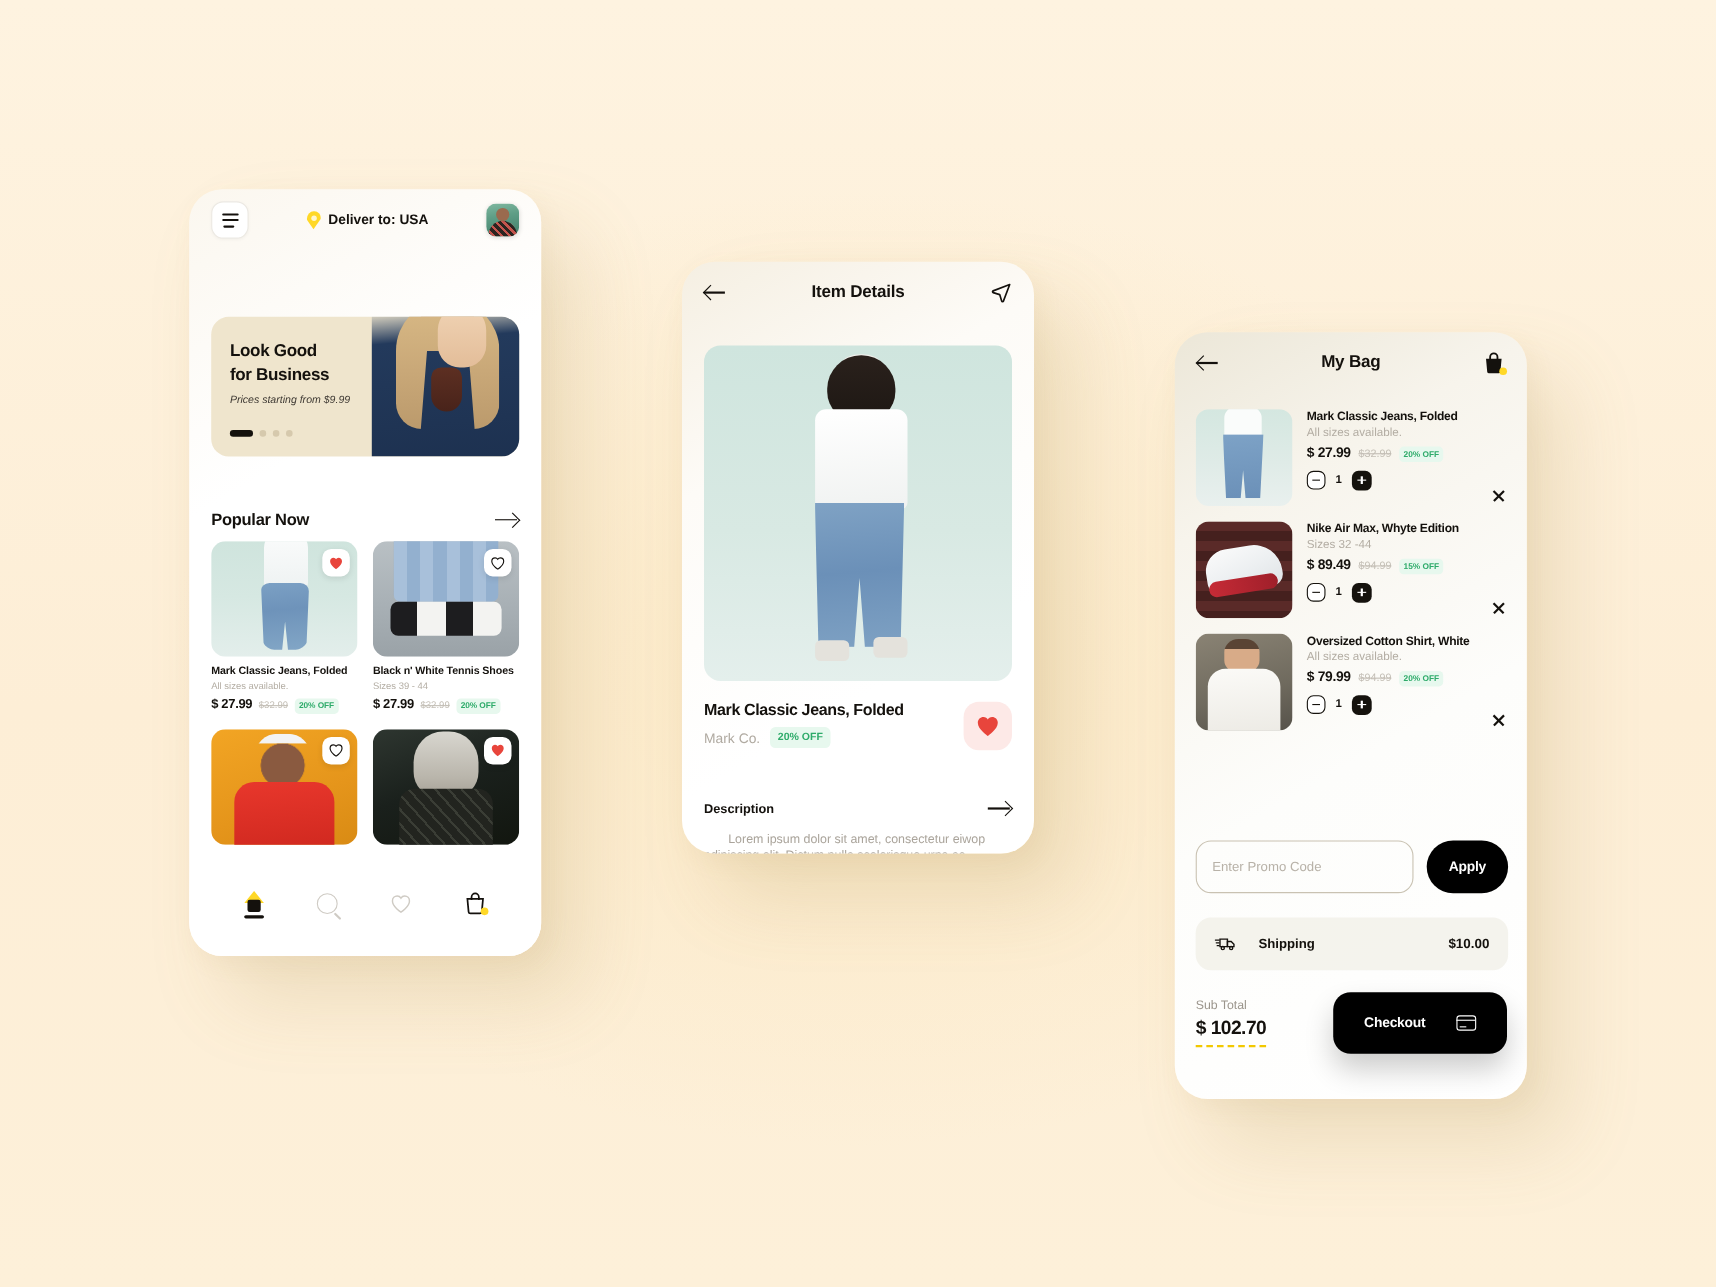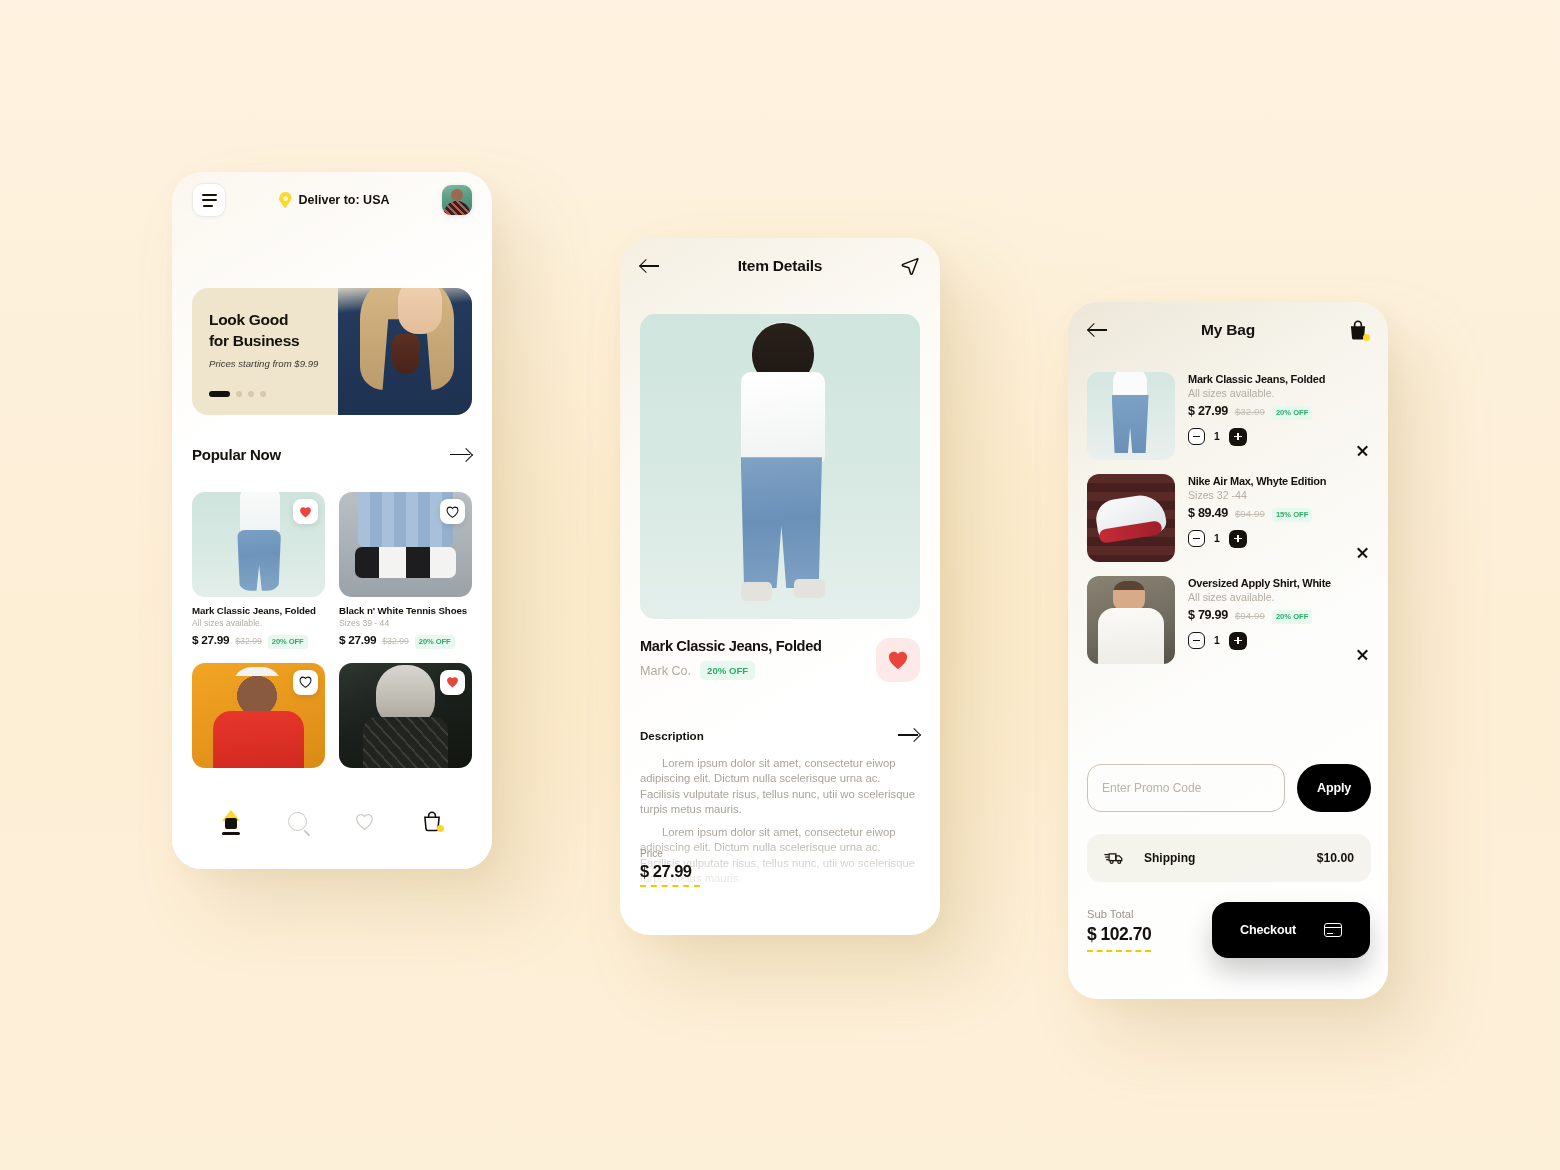--- a/index.html
+++ b/index.html
@@ -33,21 +33,21 @@
 
   #phone-home {
     left: 172px; top: 172px;
     width: 320px; height: 697px;
     background: linear-gradient(150deg, #fbf7ef 0%, #ffffff 34%, #ffffff 100%);
     box-shadow: 34px 40px 70px rgba(168,136,72,0.18), 6px 8px 22px rgba(168,136,72,0.07);
   }
 
   #phone-details {
     left: 620px; top: 238px;
-    width: 320px; height: 697px;
+    width: 320px; height: 538px;
     background: linear-gradient(150deg, #f5efe2 0%, #fdfbf7 30%, #ffffff 68%, #ffffff 100%);
     box-shadow: 34px 40px 70px rgba(168,136,72,0.18), 6px 8px 22px rgba(168,136,72,0.07);
   }
 
   #phone-bag {
     left: 1068px; top: 302px;
     width: 320px; height: 697px;
     background: linear-gradient(150deg, #ece7d8 0%, #f7f4ec 22%, #fdfdfb 55%, #ffffff 100%);
     box-shadow: 34px 40px 70px rgba(168,136,72,0.18), 6px 8px 22px rgba(168,136,72,0.07);
   }
@@ -158,21 +158,21 @@
     font-size: 15.5px; font-weight: 800; color: #14110d;
     line-height: 1.33; letter-spacing: -0.3px;
   }
   .banner-sub { margin-top: 7px; font-size: 9.6px; color: #3c3731; font-weight: 500; font-style: italic; }
   .dots { position: absolute; left: 17px; bottom: 18px; display: flex; align-items: center; gap: 6px; }
   .dots span { width: 6px; height: 6px; border-radius: 4px; background: #d6c9ad; }
   .dots span.on { width: 21px; height: 6.5px; background: #14110d; }
 
   
   .sec-head {
-    position: absolute; left: 20px; top: 274px; width: 280px;
+    position: absolute; left: 20px; top: 292px; width: 280px;
     display: flex; align-items: center; justify-content: space-between;
   }
   .sec-title { font-size: 15px; font-weight: 800; color: #14110d; letter-spacing: -0.25px; }
   .arrow-r { width: 22px; height: 14px; position: relative; }
   .arrow-r::before { content:''; position:absolute; left:0; top:6px; width:20px; height:1.8px; background:#14110d; }
   .arrow-r::after {
     content:''; position:absolute; right:1px; top:2.2px; width:9px; height:9px;
     border-top:1.8px solid #14110d; border-right:1.8px solid #14110d; transform: rotate(45deg);
   }
 
@@ -734,21 +734,21 @@
         </div>
         <div class="row-x"></div>
       </div>
     </div>
 
     <div class="bag-row">
       <div class="bag-thumb">
         <div class="img-shirt"></div>
       </div>
       <div class="bag-info">
-        <div class="b-name">Oversized Apply Shirt, White</div>
+        <div class="b-name">Oversized Cotton Shirt, White</div>
         <div class="b-sub">All sizes available.</div>
         <div class="b-price-row">
           <span class="b-price">$ 79.99</span>
           <span class="b-old">$94.99</span>
           <span class="b-badge">20% OFF</span>
         </div>
         <div class="qty-row">
           <div class="qty-minus">
               <i></i>
             </div>

